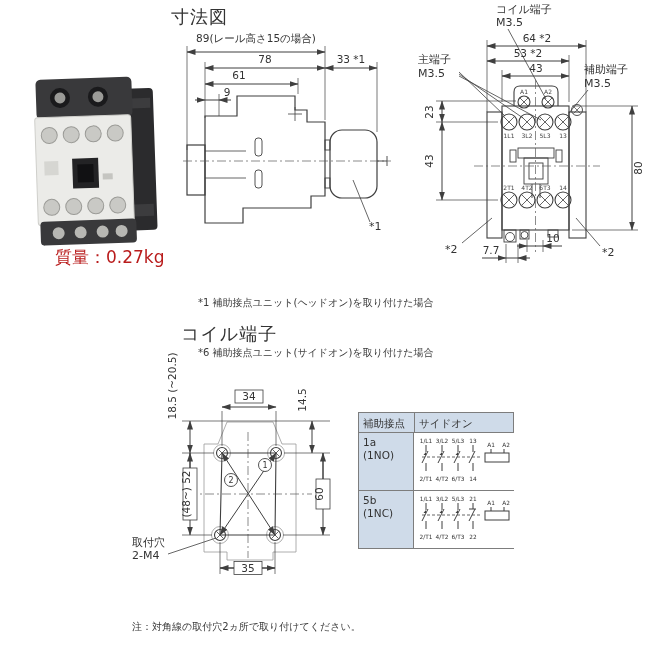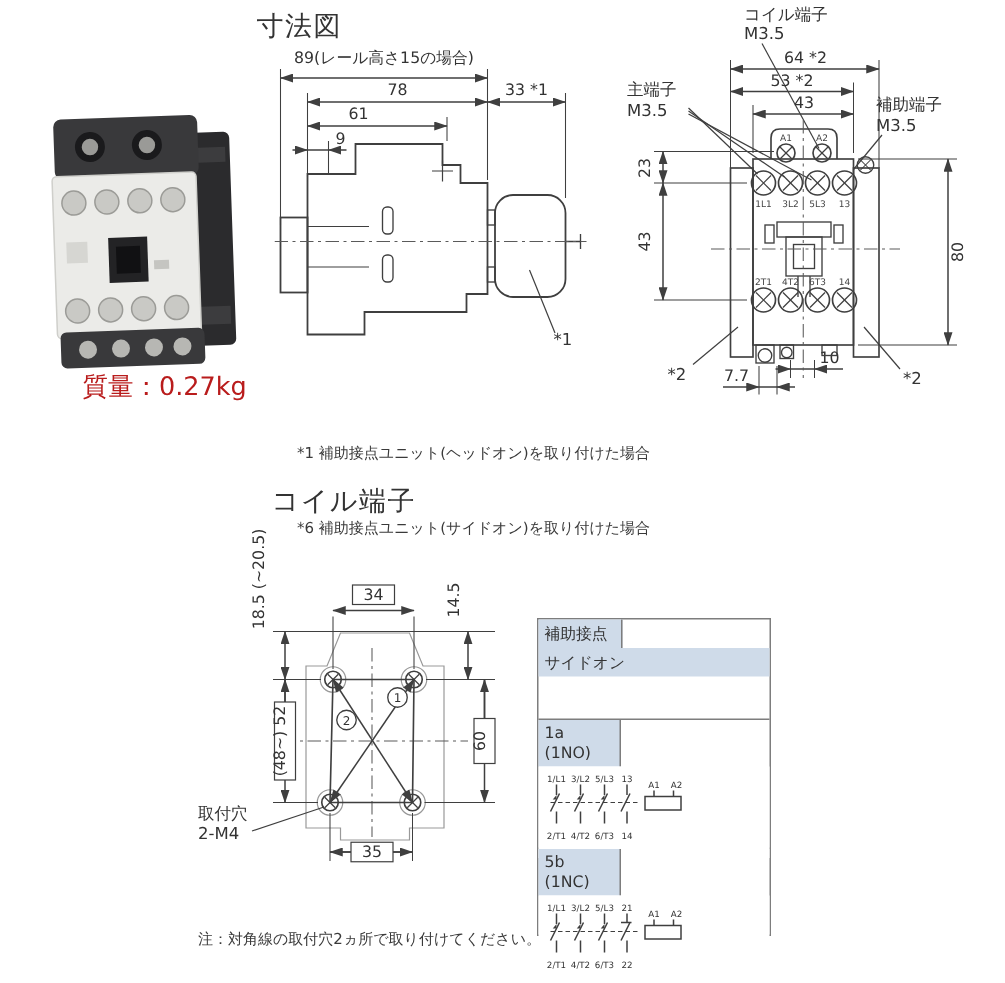--- a/index.html
+++ b/index.html
@@ -9,27 +9,27 @@
   .sec-title{font-size:18px;color:#333;letter-spacing:1px;}
   .caption{font-size:17px;color:#b91c1c;}
   .notes{font-size:10px;line-height:16.5px;color:#3a3a3a;white-space:pre;}
   svg text{font-family:"DejaVu Sans","Liberation Sans",sans-serif;fill:#333;}
   .dimtxt{font-size:10.5px;}
   .tinytxt{font-size:6px;fill:#444;}
   .reftxt{font-size:11px;}
   
   .ctable{position:absolute;left:358px;top:412px;width:154px;border:1px solid #7d7d7d;
           font-size:10.5px;color:#333;background:#fff;}
-  .ctable .tr{display:flex;border-top:1px solid #7d7d7d;flex-direction:column;}
+  .ctable .tr{display:flex;border-top:1px solid #7d7d7d;}
   .ctable .tr:first-child{border-top:none;}
   .ctable .c1{width:47px;min-width:47px;background:#cfdbe9;padding:3px 3px 2px 4px;
               border-right:1px solid #7d7d7d;line-height:13px;}
   .ctable .c2{flex:1;background:#fff;padding:2px 1px;}
   .ctable .th .c1,.ctable .th .c2{background:#cfdbe9;padding:4px 4px 3px 4px;line-height:12px;}
-  .ctable .row{height:57px;margin-top:28px;}
+  .ctable .row{height:57px;}
 </style>
 </head>
 <body>
 
 <div class="page">
 
   <svg width="0" height="0" style="position:absolute">
     <defs>
       <marker id="ae" markerWidth="9" markerHeight="6" refX="8.5" refY="3" orient="auto" markerUnits="userSpaceOnUse">
         <path d="M0,0 L9,3 L0,6 Z" fill="#3f3f3f"></path>

